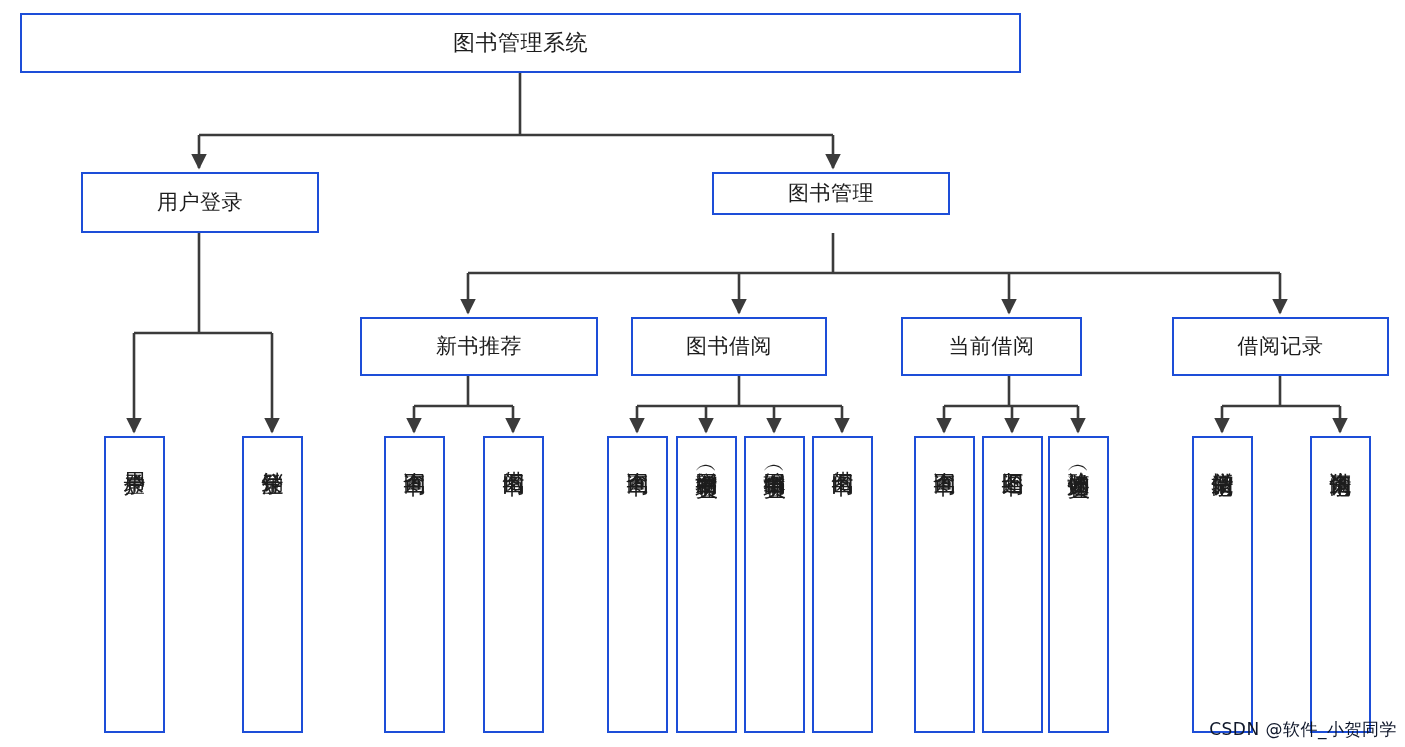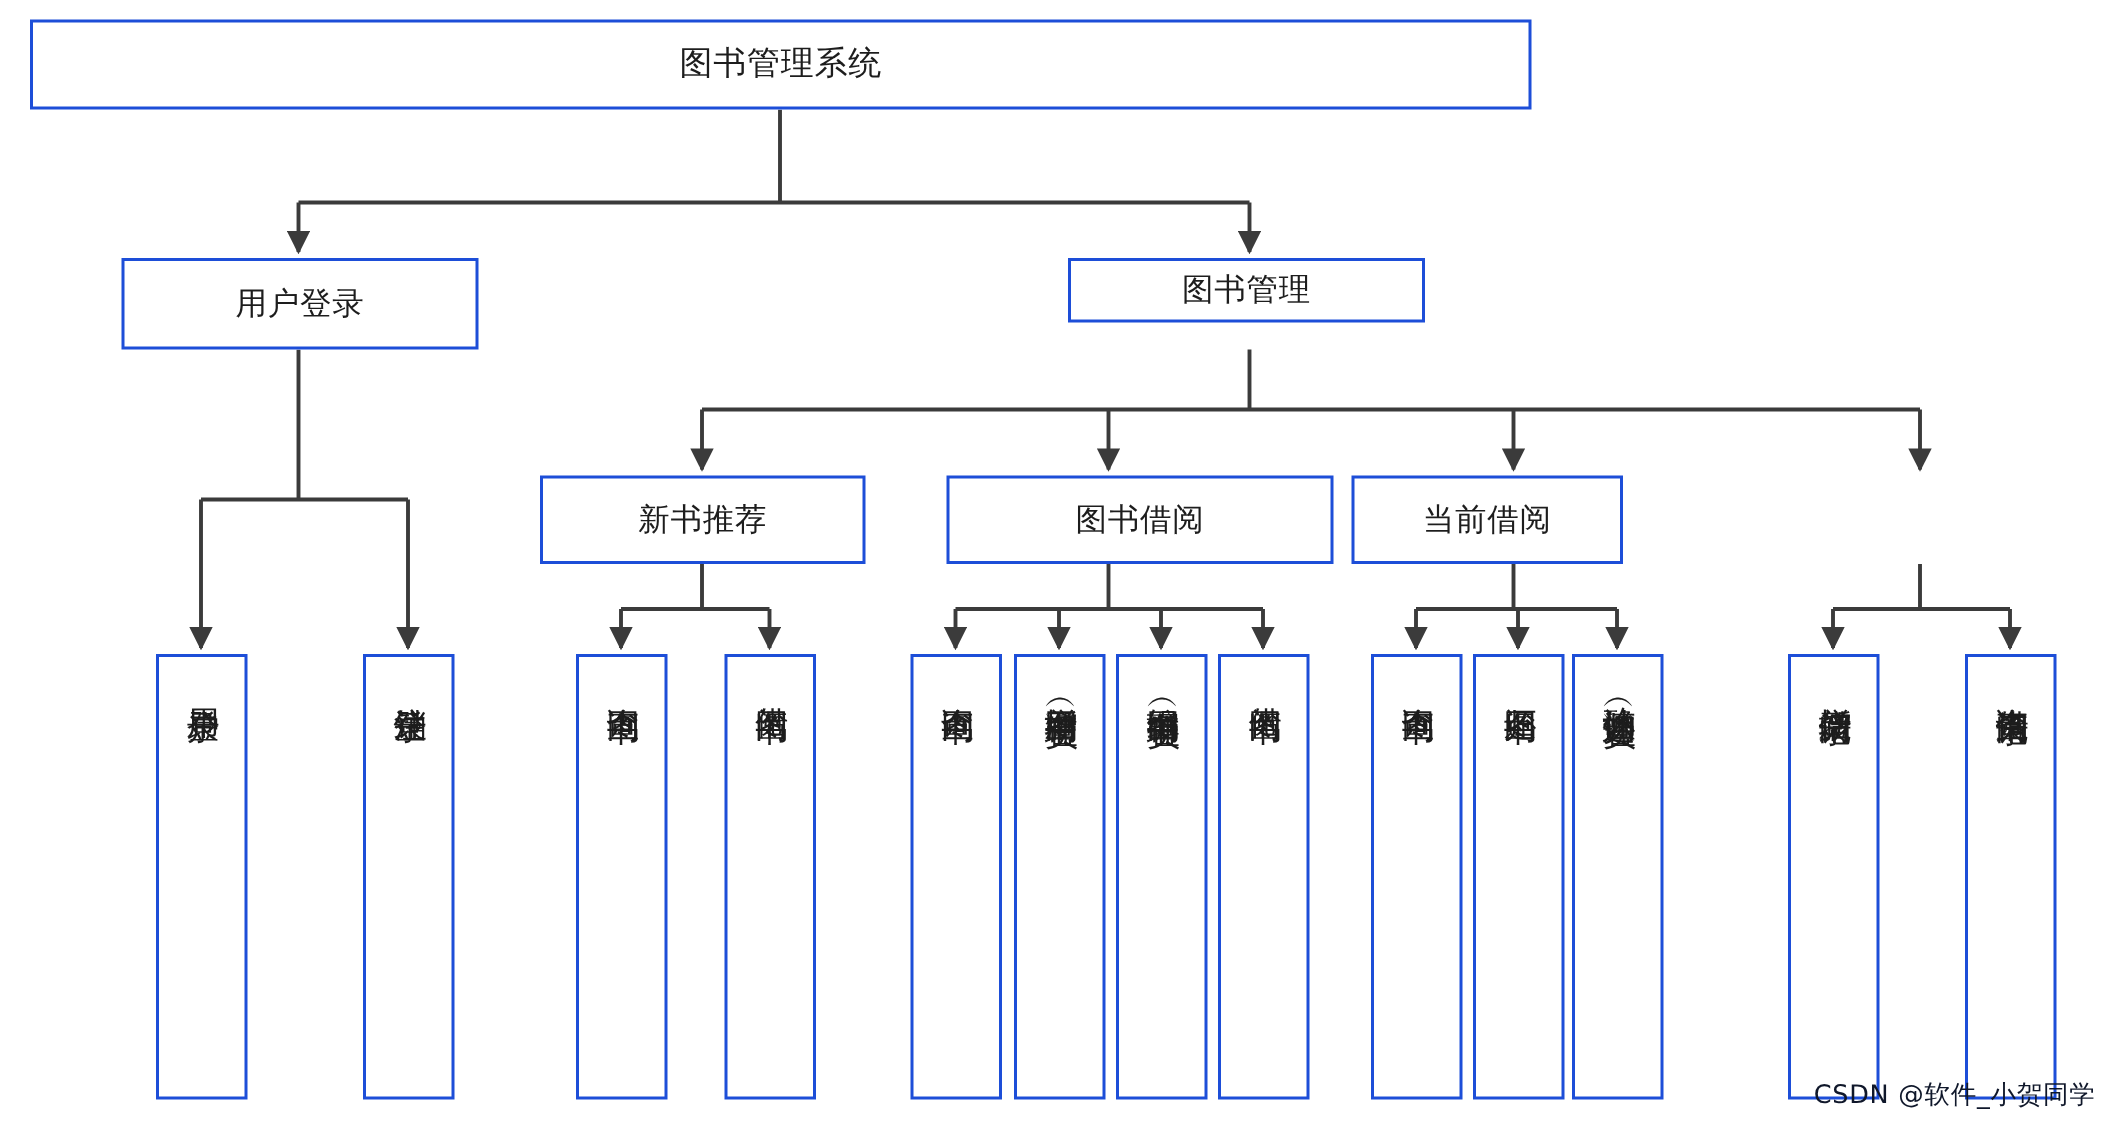--- a/index.html
+++ b/index.html
@@ -133,29 +133,32 @@
     <span class="lbl">图书管理系统</span>
   </div>
 
   <div class="node horiz" style="left:81px; top:172px; width:238px; height:61px;">
     <span class="lbl">用户登录</span>
   </div>
   <div class="node horiz" style="left:712px; top:172px; width:238px; height:43px;">
     <span class="lbl">图书管理</span>
   </div>
 
-  <div class="node horiz" style="left:360px; top:317px; width:217px; height:59px;">
+  <div class="node horiz" style="left:360px; top:317px; width:238px; height:59px;">
     <span class="lbl">新书推荐</span>
   </div>
-  <div class="node horiz" style="left:631px; top:317px; width:258px; height:59px;align-items:center;">
+  <div class="node horiz" style="left:631px; top:317px; width:196px; height:59px;align-items:center;">
     <span class="lbl">图书借阅</span>
   </div>
   <div class="node horiz" style="left:901px; top:317px; width:181px; height:59px;">
     <span class="lbl">当前借阅</span>
   </div>
+  <div class="node horiz" style="left:1172px; top:317px; width:217px; height:59px;">
+    <span class="lbl">借阅记录</span>
+  </div>
 
   <div class="node vert" style="left:104px; top:436px; width:61px; height:297px;">
     <span class="lbl">用户登录</span>
   </div>
   <div class="node vert" style="left:242px; top:436px; width:61px; height:297px;">
     <span class="lbl">注销登录</span>
   </div>
 
   <div class="node vert" style="left:384px; top:436px; width:61px; height:297px;">
     <span class="lbl">查询图书</span>

